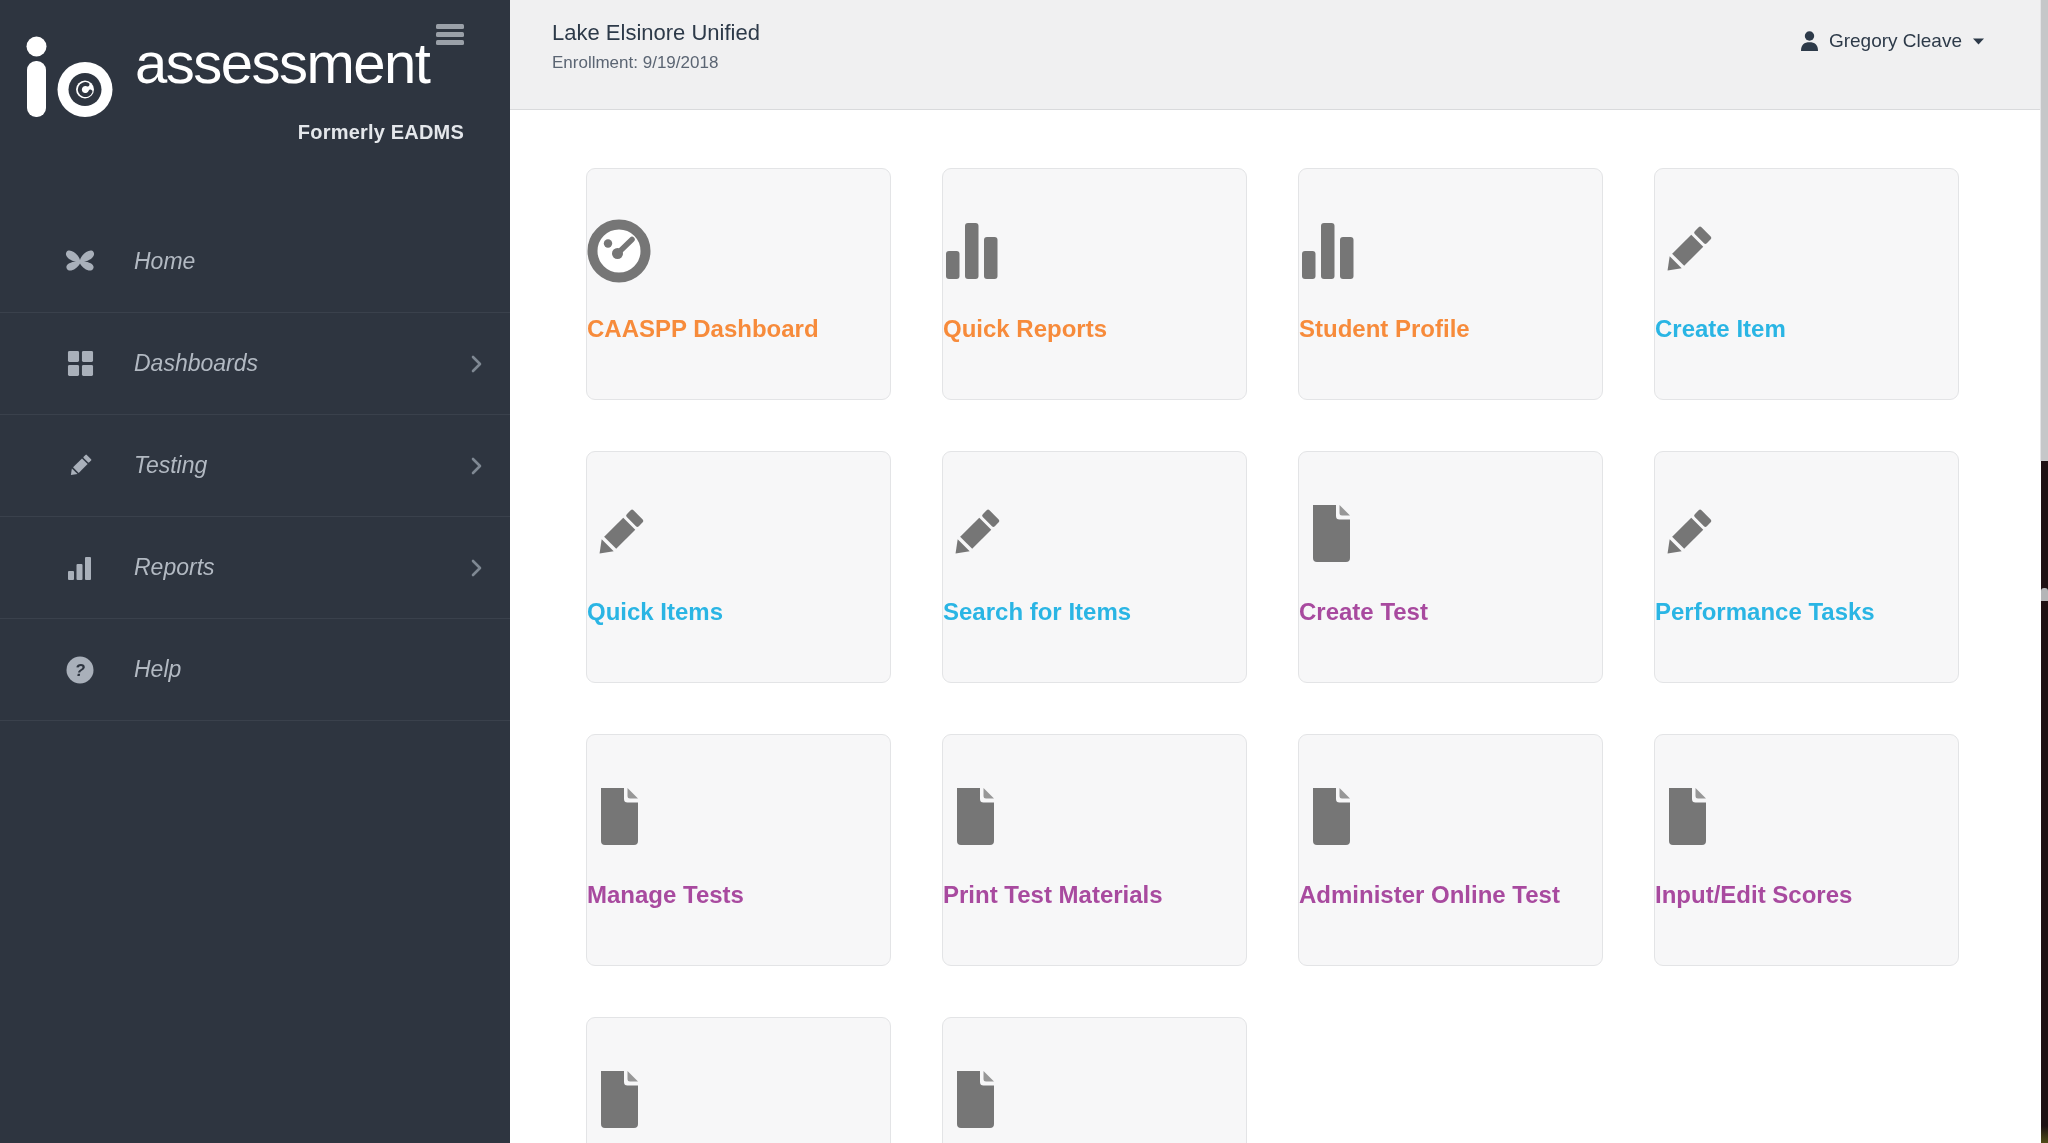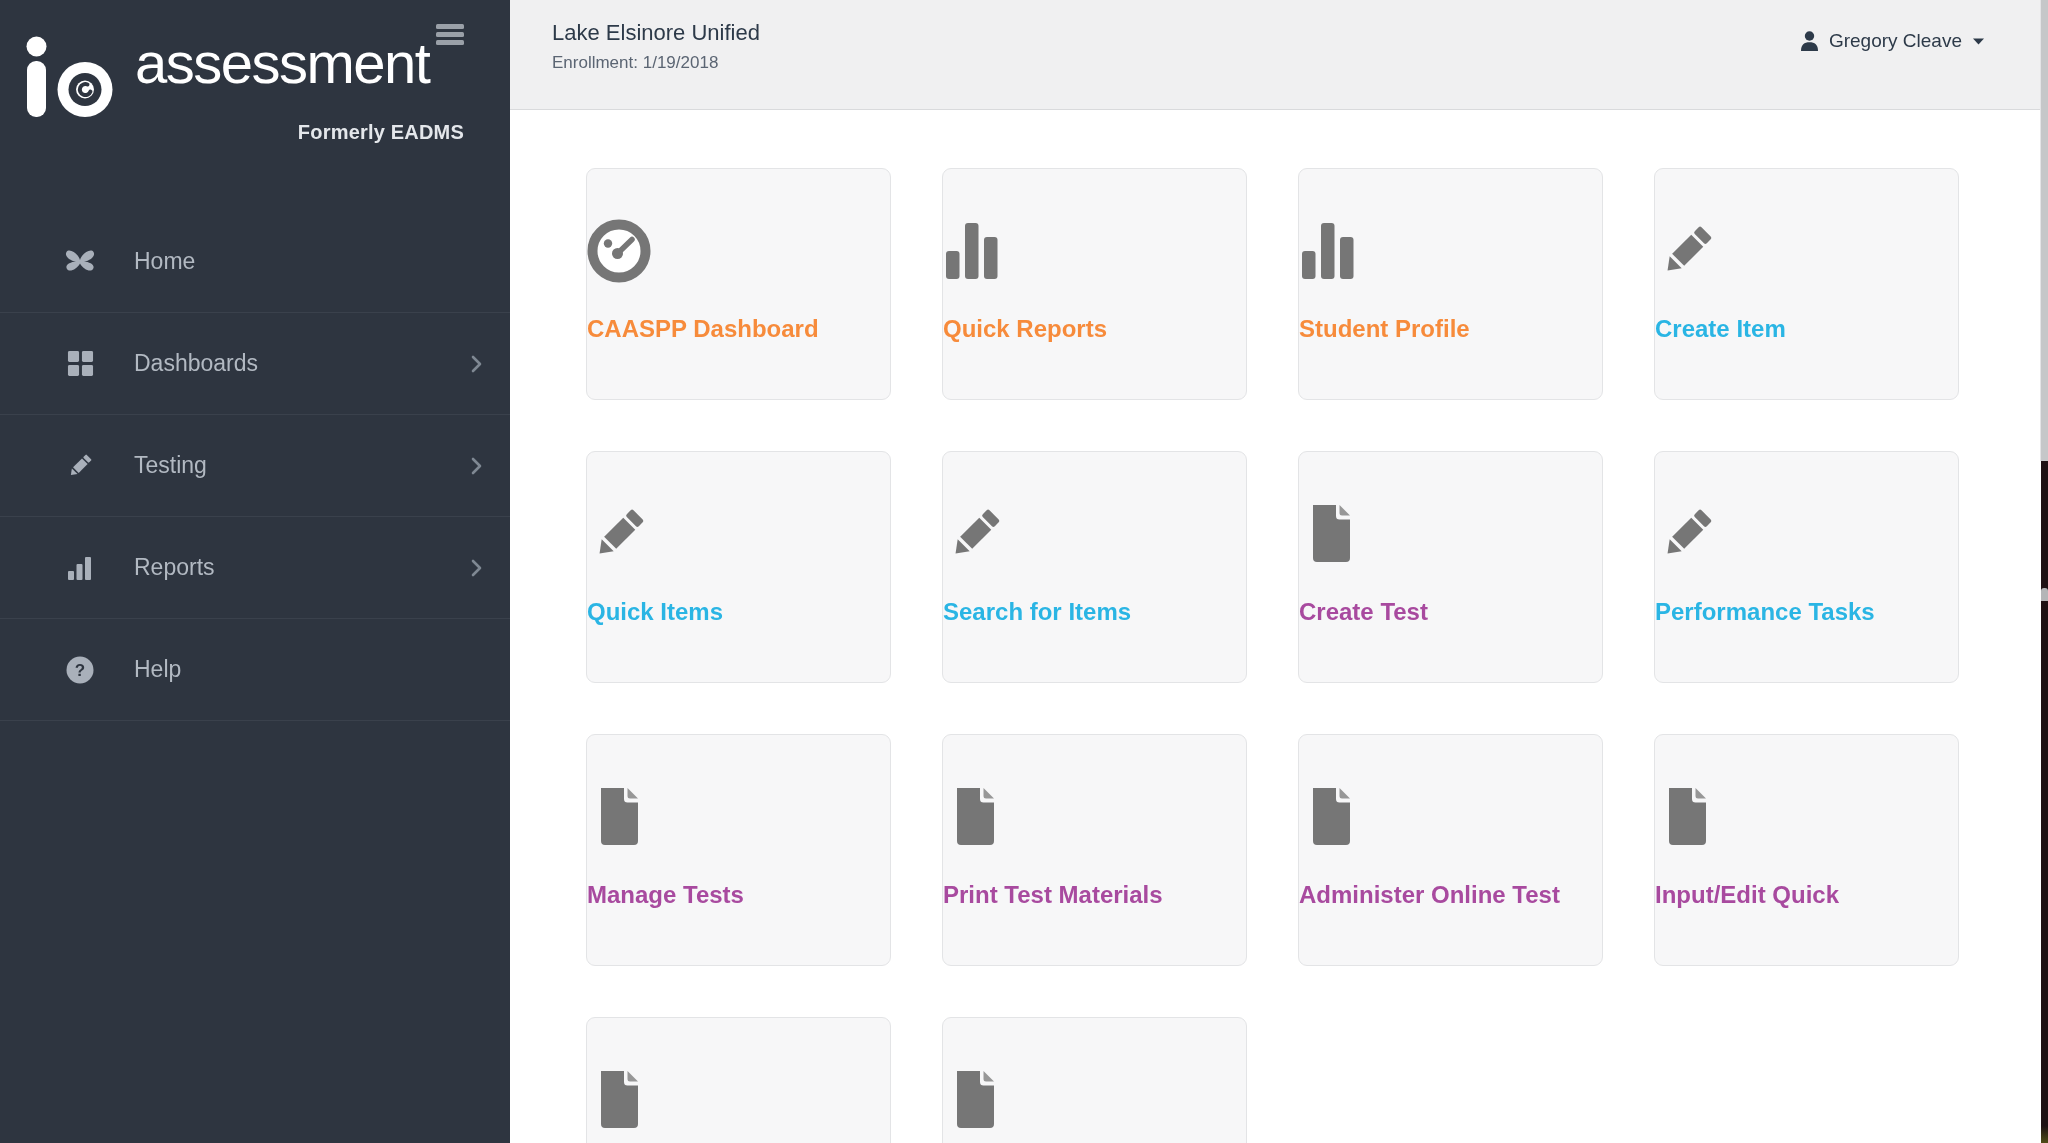--- a/index.html
+++ b/index.html
@@ -8,21 +8,21 @@
   
   .sidebar{position:absolute;left:0;top:0;width:510px;height:1143px;background:#2e3540;}
   .hamburger{position:absolute;left:436px;top:24px;width:28px;cursor:pointer;}
   .hamburger .bar{height:4.5px;background:#9aa0a8;border-radius:1.5px;margin-bottom:3.5px;}
   .logo{position:absolute;left:24px;top:36px;width:440px;}
   .logo-row{display:flex;align-items:flex-start;gap:8px;}
   .logo-mark{display:inline-block;line-height:0;}
   .logo-text{color:#ffffff;font-size:58px;font-weight:500;letter-spacing:-1.5px;line-height:.92;margin-left:13px;}
   .logo-sub{color:#e4e7eb;font-size:20px;font-weight:600;text-align:right;margin-top:3px;letter-spacing:.2px;}
   .menu{position:absolute;left:0;top:211px;width:510px;}
-  .menu-item{position:relative;height:102px;display:flex;align-items:center;border-bottom:1px solid #3a414c;cursor:pointer;box-sizing:border-box;}
+  .menu-item{position:relative;height:102px;display:flex;align-items:center;border-bottom:1px solid #3a414c;cursor:pointer;box-sizing:border-box;font-style:italic;}
   .menu-icon{width:36px;display:flex;justify-content:center;align-items:center;margin-left:62px;line-height:0;}
   .menu-label{margin-left:36px;font-size:23px;color:#b2b9c2;}
   .menu-chevron{position:absolute;right:28px;top:42px;line-height:0;}
 
   
   .header{position:absolute;left:510px;top:0;width:1530px;height:110px;background:#f0f0f1;border-bottom:1px solid #d9dadc;box-sizing:border-box;}
   .district{position:absolute;left:42px;top:20px;font-size:22px;font-weight:normal;color:#2d3a49;}
   .enrollment{position:absolute;left:42px;top:53px;font-size:17px;color:#5b6573;}
   .user{position:absolute;right:55px;top:30px;display:flex;align-items:center;cursor:pointer;}
   .user-name{font-size:19px;color:#2d3a49;margin:0 10px 0 10px;}
@@ -137,21 +137,21 @@
             </svg>
           </span>
     <span class="menu-label">Help</span>
 
   </div>
       </nav>
   </aside>
 
   <header class="header">
     <div class="district">Lake Elsinore Unified</div>
-    <div class="enrollment">Enrollment: 1/19/2018</div>
+    <div class="enrollment">Enrollment: 9/19/2018</div>
     <div class="user">
       <span style="line-height:0;">
         <svg width="19" height="21" viewBox="0 0 19 21">
           <g fill="#2d3a49">
             <circle cx="9.5" cy="5" r="4.7"></circle>
             <path d="M1,20 C1,13.5 4.2,11.2 9.5,11.2 C14.8,11.2 18,13.5 18,20 Z"></path>
           </g>
         </svg>
       </span>
       <span class="user-name">Gregory Cleave</span>
@@ -284,21 +284,21 @@
           </span>
     <span class="card-label" style="color: rgb(168, 74, 159);">Administer Online Test</span>
   </div>
         <div class="card">
     <span class="card-icon">
             <svg width="64" height="64" viewBox="0 0 64 64">
               <path fill="#767676" d="M14,3 H37 V14 a3.5,3.5 0 0 0 3.5,3.5 H51 V56 a4,4 0 0 1 -4,4 H18 a4,4 0 0 1 -4,-4 Z"></path>
               <path fill="#979797" d="M40.5,3 L51,13.5 H43 a2.5,2.5 0 0 1 -2.5,-2.5 Z"></path>
             </svg>
           </span>
-    <span class="card-label" style="color: rgb(168, 74, 159);">Input/Edit Quick</span>
+    <span class="card-label" style="color: rgb(168, 74, 159);">Input/Edit Scores</span>
   </div>
         <div class="card">
     <span class="card-icon">
             <svg width="64" height="64" viewBox="0 0 64 64">
               <path fill="#767676" d="M14,3 H37 V14 a3.5,3.5 0 0 0 3.5,3.5 H51 V56 a4,4 0 0 1 -4,4 H18 a4,4 0 0 1 -4,-4 Z"></path>
               <path fill="#979797" d="M40.5,3 L51,13.5 H43 a2.5,2.5 0 0 1 -2.5,-2.5 Z"></path>
             </svg>
           </span>
     <span class="card-label"></span>
   </div>

